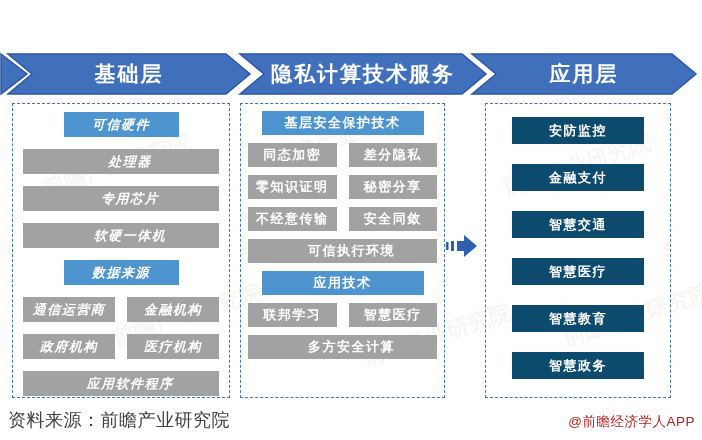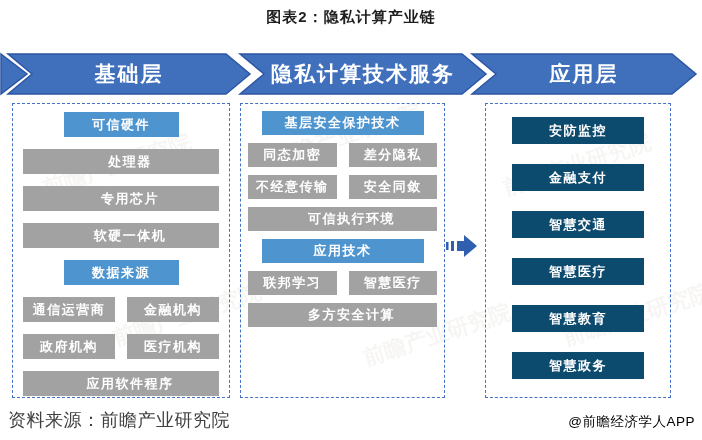--- a/index.html
+++ b/index.html
@@ -30,59 +30,58 @@
   }
   #panel-base { left:12px;  width:218px; padding:8px 10px 0;  gap:12px; }
   #panel-tech { left:240px; width:205px; padding:7px 7px 0;   gap:8px;  }
   #panel-app  { left:485px; width:186px; padding:13px 0 0;    gap:20px; }
   .row { width:100%; display:flex; justify-content:center; gap:12px; flex:none; }
   .box {
     display:flex; align-items:center; justify-content:center;
     color:#ffffff; font-weight:bold; font-size:13px; letter-spacing:1.5px;
     box-sizing:border-box; white-space:nowrap;
   }
-  #panel-base .box { height:25px; }
+  #panel-base .box { height:25px;font-style:italic; }
   #panel-tech .box { height:24px; }
   .box.gray { background:#A2A2A2; }
   .box.blue { background:#4E95D0; }
   .w-full { width:100%;padding-left:18px; }
   .w-half { flex:1 1 0; }
   #panel-base .box.blue { width:115px; }
   #panel-tech .box.blue { width:162px; }
   .app-box { background:#0c4a6e; width:132px; height:27px; }
   
   .flow-arrow { position:absolute; left:445px; top:230px; }
   
   .footer-source {
     position:absolute; left:8px; top:408px; font-size:18px; color:#404040;
     letter-spacing:0.5px;
   }
   .footer-credit {
-    position:absolute; right:7px; top:413px; font-size:13.5px; color:#000000;
+    position:absolute; right:7px; top:413px; font-size:13.5px; color:#b91c1c;
     letter-spacing:0.5px;
   }
   
   .wm {
     position:absolute; font-size:22px; font-weight:bold; color:#9a8f74;
     opacity:0.08; transform:rotate(-18deg); white-space:nowrap; pointer-events:none;
   }
 </style>
 </head>
 <body>
 
 <div id="stage">
 
   <span class="wm" style="left:40px;  top:150px;">前瞻产业研究院</span>
   <span class="wm" style="left:270px; top:120px;">前瞻产业研究院</span>
   <span class="wm" style="left:500px; top:150px;">前瞻产业研究院</span>
   <span class="wm" style="left:110px; top:300px;">前瞻产业研究院</span>
   <span class="wm" style="left:360px; top:320px;">前瞻产业研究院</span>
   <span class="wm" style="left:560px; top:300px;">前瞻产业研究院</span>
 
-  <div class="page-title">图表2：隐私计算产业链</div>
 
   <div class="band">
     <svg width="702" height="44" viewBox="0 0 702 44">
       <path d="M1,2 L27,22 L1,42 Z" fill="#4070BC" stroke="#2C56A4" stroke-width="1.5"></path>
       <path d="M8,2 L226,2 L250,22 L226,42 L8,42 L32,22 Z" fill="#4070BC" stroke="#2C56A4" stroke-width="1.5"></path>
       <path d="M240,2 L462,2 L486,22 L462,42 L240,42 L264,22 Z" fill="#4070BC" stroke="#2C56A4" stroke-width="1.5"></path>
       <path d="M472,2 L672,2 L696,22 L672,42 L472,42 L496,22 Z" fill="#4070BC" stroke="#2C56A4" stroke-width="1.5"></path>
     </svg>
   </div>
   <div class="band-label l1">基础层</div>
@@ -120,20 +119,24 @@
 
   <div id="panel-tech" class="panel">
     <div class="row">
       <div class="box blue">基层安全保护技术</div>
     </div>
     <div class="row">
       <div class="box gray w-half">同态加密</div>
       <div class="box gray w-half">差分隐私</div>
     </div>
     <div class="row">
+      <div class="box gray w-half">零知识证明</div>
+      <div class="box gray w-half">秘密分享</div>
+    </div>
+    <div class="row">
       <div class="box gray w-half">不经意传输</div>
       <div class="box gray w-half">安全同敛</div>
     </div>
     <div class="row">
       <div class="box gray w-full">可信执行环境</div>
     </div>
     <div class="row">
       <div class="box blue">应用技术</div>
     </div>
     <div class="row">

